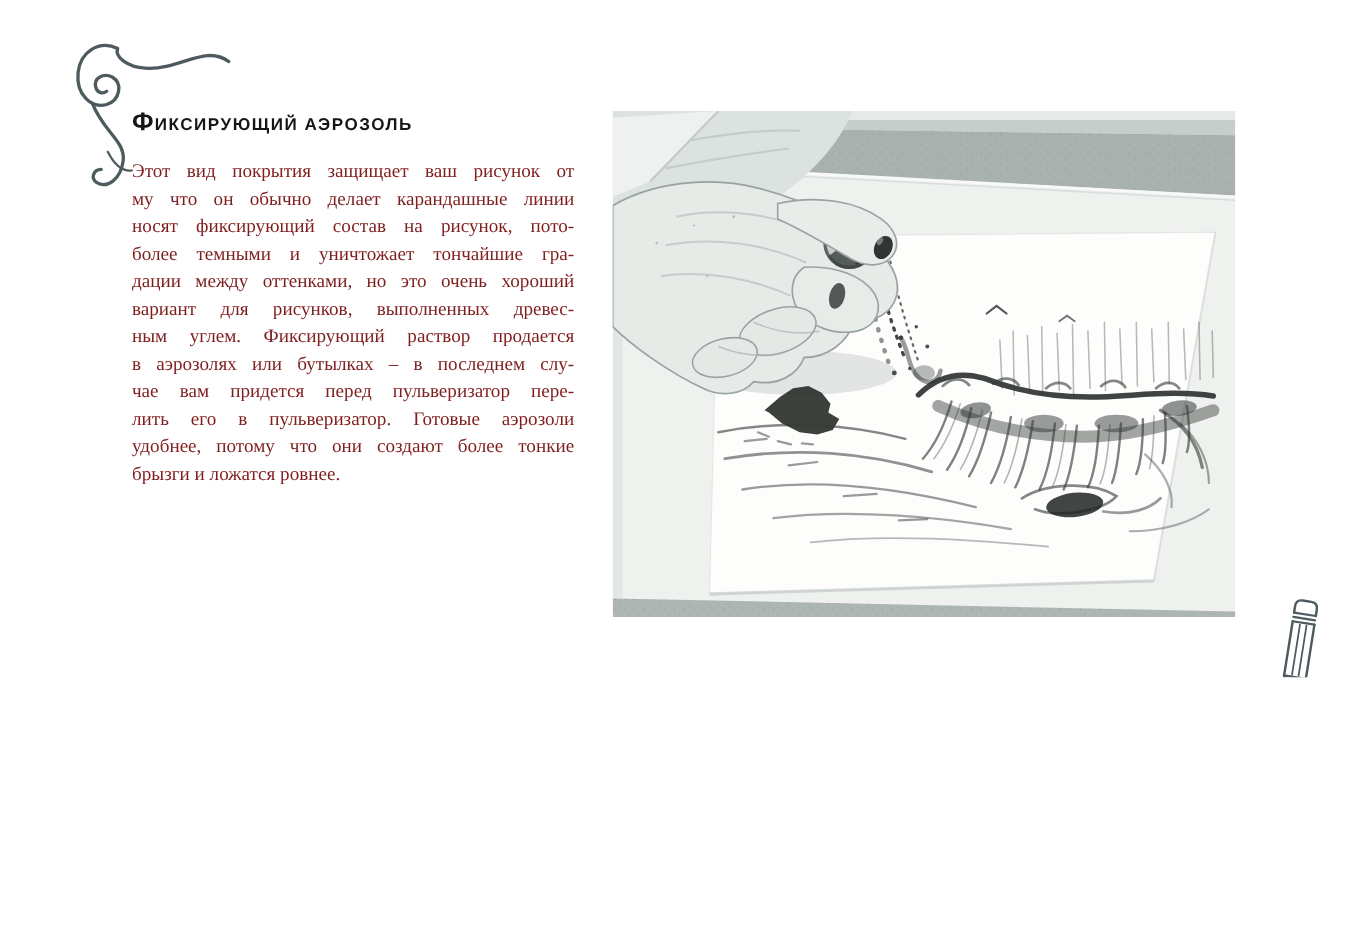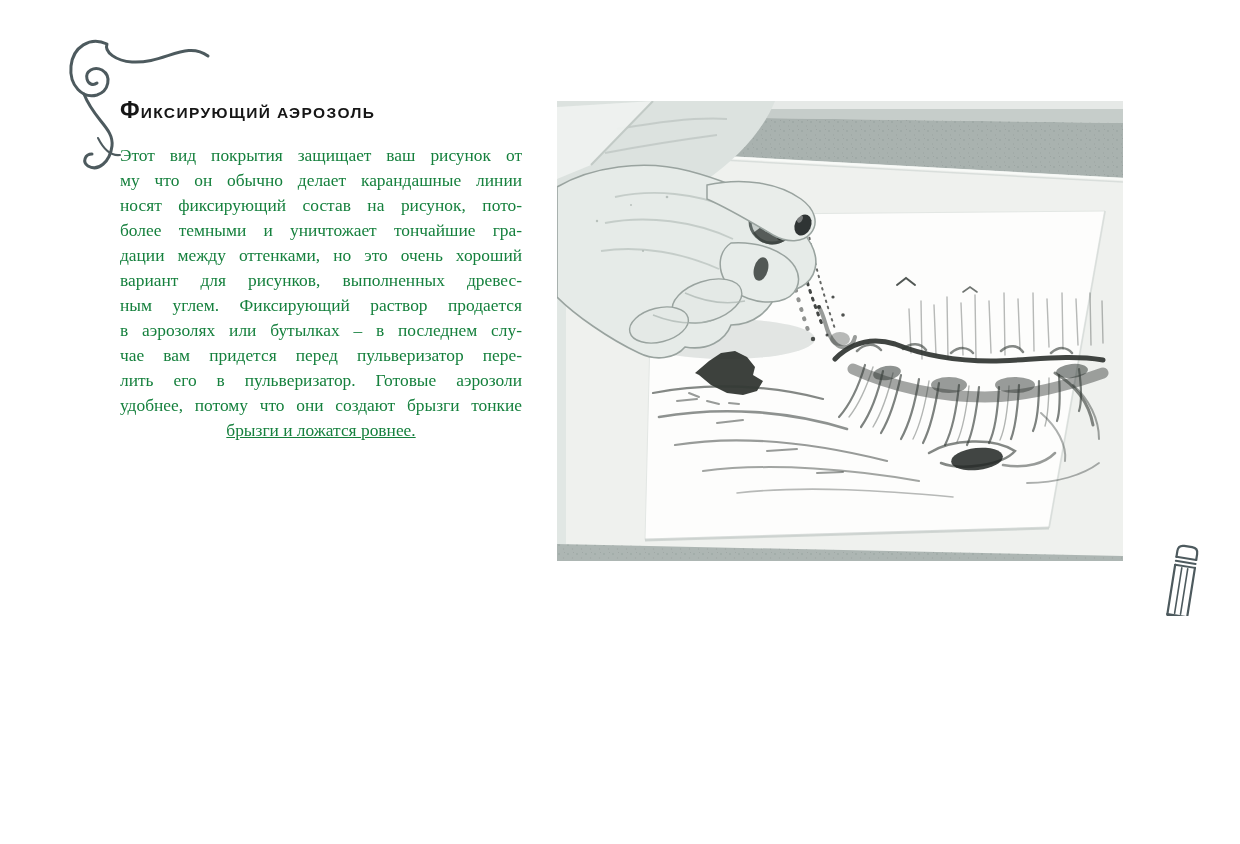--- a/index.html
+++ b/index.html
@@ -11,23 +11,23 @@
 
   
   .heading{position:absolute;left:120px;top:97px;width:420px;
            font-family:"Liberation Sans",sans-serif;font-weight:700;color:#161616;
            font-size:15.5px;letter-spacing:1.4px;text-transform:uppercase;line-height:26px;}
   .heading::first-letter{font-size:23px;letter-spacing:1px;}
 
   
   .paragraph{position:absolute;left:120px;top:143px;width:402px;}
   .pline{font-size:17.4px;line-height:25px;height:25px;overflow:hidden;
-         text-align:justify;color:#15803d;}
+         text-align:justify;color:#7f1d1d;}
   .pline::after{content:"";display:inline-block;width:100%;height:0;}
-  .pline.last{text-align:center;text-decoration:underline;}
+  .pline.last{text-align:left;}
   .pline.last::after{content:none;}
 
   
   .photo{position:absolute;left:557px;top:101px;width:566px;height:460px;}
   .photo svg{display:block;}
 
   
   .flourish-br{position:absolute;left:995px;top:540px;width:245px;height:235px;}
 
   .orn{stroke:#4d5a5e;fill:none;stroke-linecap:round;stroke-linejoin:round;}
@@ -50,21 +50,21 @@
     <div class="pline">Этот вид покрытия защищает ваш рисунок от</div>
     <div class="pline">му что он обычно делает карандашные линии</div>
     <div class="pline">носят фиксирующий состав на рисунок, пото-</div>
     <div class="pline">более темными и уничтожает тончайшие гра-</div>
     <div class="pline">дации между оттенками, но это очень хороший</div>
     <div class="pline">вариант для рисунков, выполненных древес-</div>
     <div class="pline">ным углем. Фиксирующий раствор продается</div>
     <div class="pline">в аэрозолях или бутылках – в последнем слу-</div>
     <div class="pline">чае вам придется перед пульверизатор пере-</div>
     <div class="pline">лить его в пульверизатор. Готовые аэрозоли</div>
-    <div class="pline">удобнее, потому что они создают брызги тонкие</div>
+    <div class="pline">удобнее, потому что они создают более тонкие</div>
     <div class="pline last">брызги и ложатся ровнее.</div>
   </div>
 
   <div class="photo">
     <svg width="566" height="460" viewBox="0 0 566 460" role="img">
       <defs>
         <pattern id="speck" width="9" height="9" patternUnits="userSpaceOnUse">
           <circle cx="2" cy="3" r="0.8" fill="#7f8985" opacity="0.45"></circle>
           <circle cx="6.5" cy="7" r="0.7" fill="#8d9793" opacity="0.4"></circle>
           <circle cx="7.5" cy="1.5" r="0.5" fill="#747e7a" opacity="0.35"></circle>

